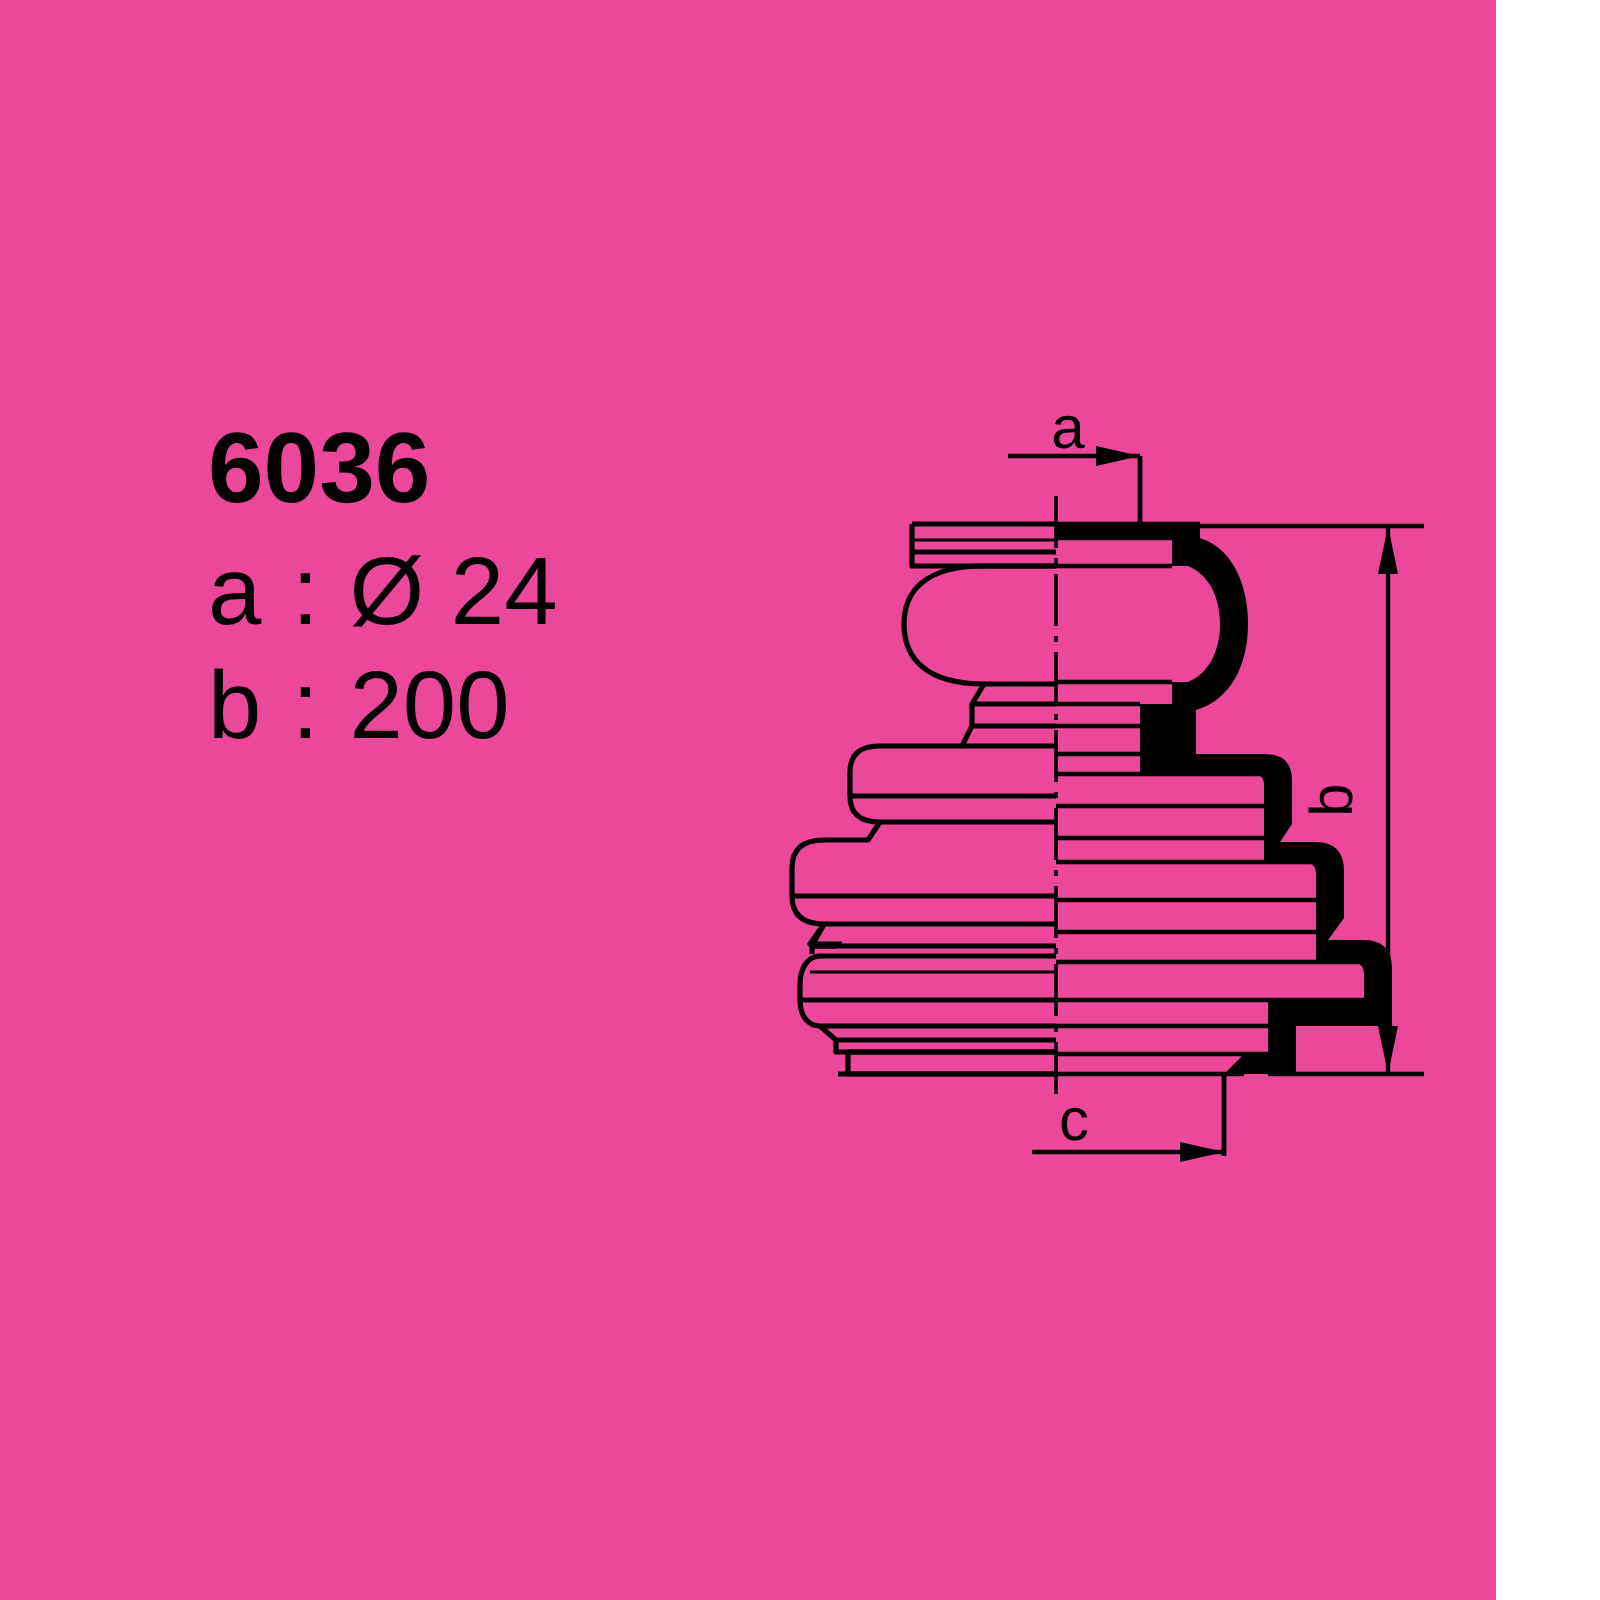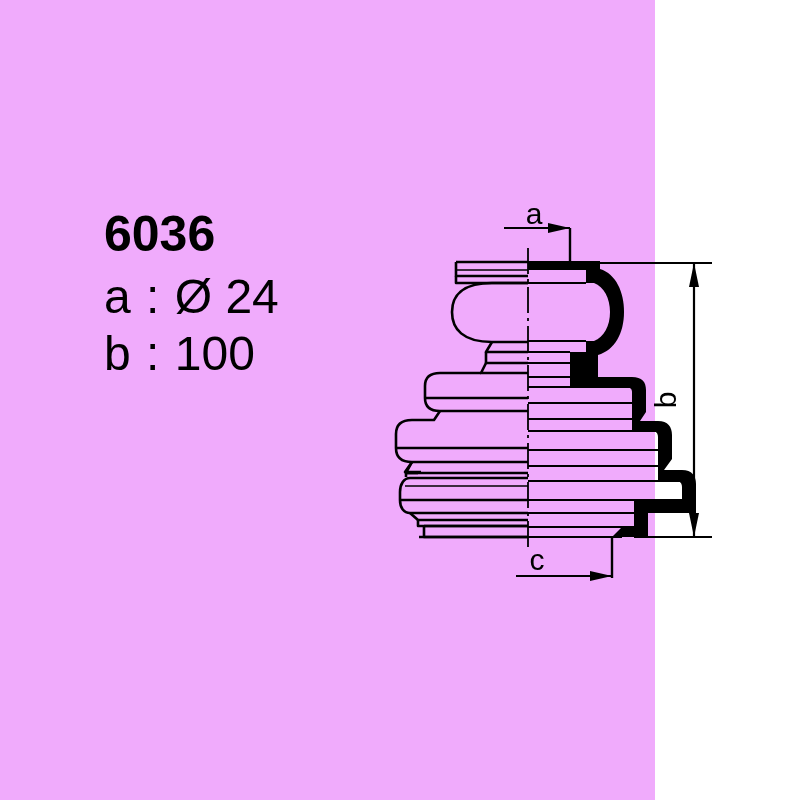--- a/index.html
+++ b/index.html
@@ -9,23 +9,23 @@
   }
   body {
     width: 800px;
     height: 800px;
     font-family: "Liberation Sans", sans-serif;
     color: #000000;
     overflow: hidden;
   }
   #sheet {
     position: relative;
-    width: 655px;
+    width: 748px;
     height: 800px;
-    background: #f0abfc;
+    background: #ec4899;
   }
   #spec-block {
     position: absolute;
     left: 104px;
     top: 206px;
     width: 260px;
   }
   #part-number {
     font-family: "Liberation Sans", sans-serif;
     font-weight: bold;
@@ -69,21 +69,21 @@
     <div class="spec-row">
       <span class="spec-key">a</span>
       <span class="spec-sep">:</span>
       <span class="spec-val">Ø</span>
       <span class="spec-val">24</span>
     </div>
 
     <div class="spec-row">
       <span class="spec-key">b</span>
       <span class="spec-sep">:</span>
-      <span class="spec-val">100</span>
+      <span class="spec-val">200</span>
     </div>
 
   </div>
 
   <svg id="drawing-svg" width="800" height="800" viewBox="0 0 800 800">
 
     <g fill="none" stroke="#000000" stroke-width="2.6" stroke-linejoin="round" stroke-linecap="butt">
 
       <path d="M 456 262 L 528 262"></path>
       <path d="M 456 262 L 456 276 L 528 276"></path>

